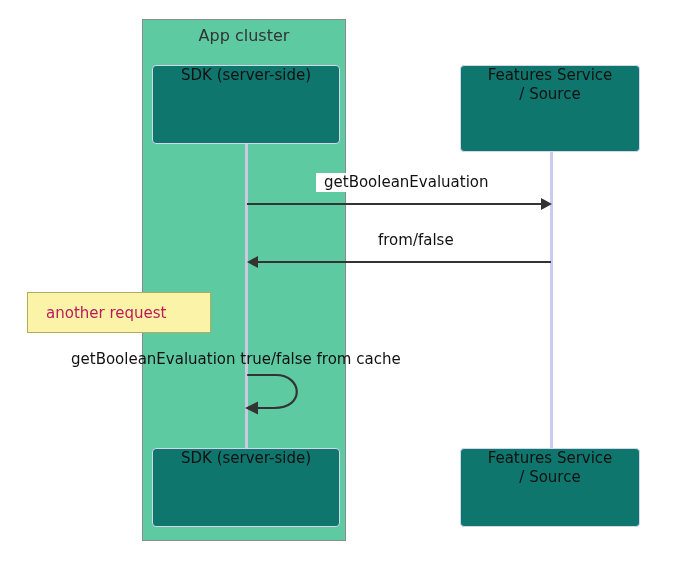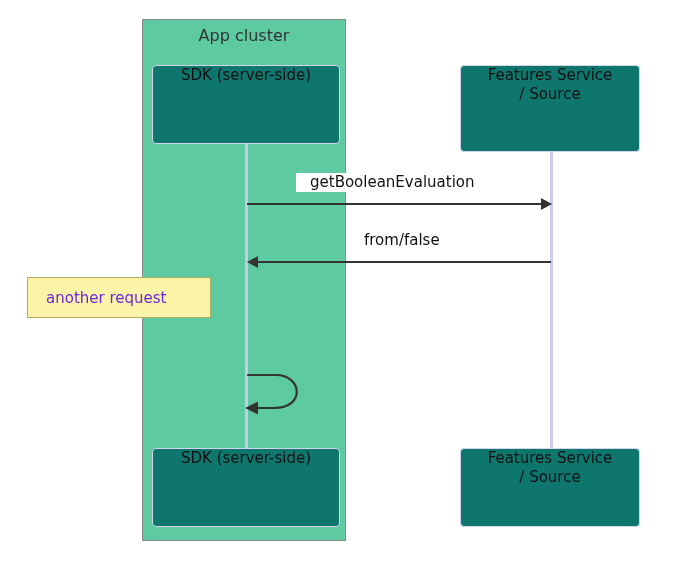--- a/index.html
+++ b/index.html
@@ -81,39 +81,41 @@
   .arrowhead.right { border-left: 11px solid #333333; }
   .arrowhead.left  { border-right: 11px solid #333333; }
 
   .msg-label {
     position: absolute;
     font-size: 15px;
     color: #111111;
     line-height: 19px;
     white-space: nowrap;
     background: #ffffff;
-    padding: 0 14px;
+    padding: 0 8px;
+    margin-left: 20px;
   }
   .msg-label.no-bg { background: transparent; }
 
   
   .selfloop { position: absolute; }
 
   
   .note-box {
     position: absolute;
     box-sizing: border-box;
     background: #fbf3a8;
     border: 1px solid #adad5e;
     display: flex;
     align-items: center;
     font-size: 15px;
-    color: #6d28d9;
+    color: #be185d;
     padding-left: 18px;
     white-space: nowrap;
+    margin-top: 15px;
   }
 </style>
 </head>
 <body>
 
 <div id="diagram">
 
   <div class="group-box green" style="left:142px; top:19px; width:204px; height:522px;">
     <div class="group-title">App cluster</div>
   </div>
@@ -141,20 +143,21 @@
   </div>
 
   <div class="msg-label" style="left:296px; top:173px;">getBooleanEvaluation</div>
   <div class="msg-line" style="left:247px; top:203px; width:294px;"></div>
   <div class="arrowhead right" style="left:541px; top:198px;"></div>
 
   <div class="msg-label" style="left:350px; top:231px;">from/false</div>
   <div class="msg-line" style="left:258px; top:261px; width:293px;"></div>
   <div class="arrowhead left" style="left:247px; top:256px;"></div>
 
+  <div class="msg-label no-bg" style="left:43px; top:350px;">getBooleanEvaluation true/false from cache</div>
 
   <svg class="selfloop" style="left:236px; top:366px;" width="80" height="52" viewBox="0 0 80 52">
     <path d="M 12 9 L 40 9 C 66 9, 70 42, 38 42 L 18 42" fill="none" stroke="#333333" stroke-width="2.2" stroke-linecap="round"></path>
     <path d="M 22 35.5 L 9 42 L 22 48.5 Z" fill="#333333"></path>
   </svg>
 
   <div class="note-box" style="left:27px; top:277px; width:184px; height:41px;">
     <span>another request</span>
   </div>
 

